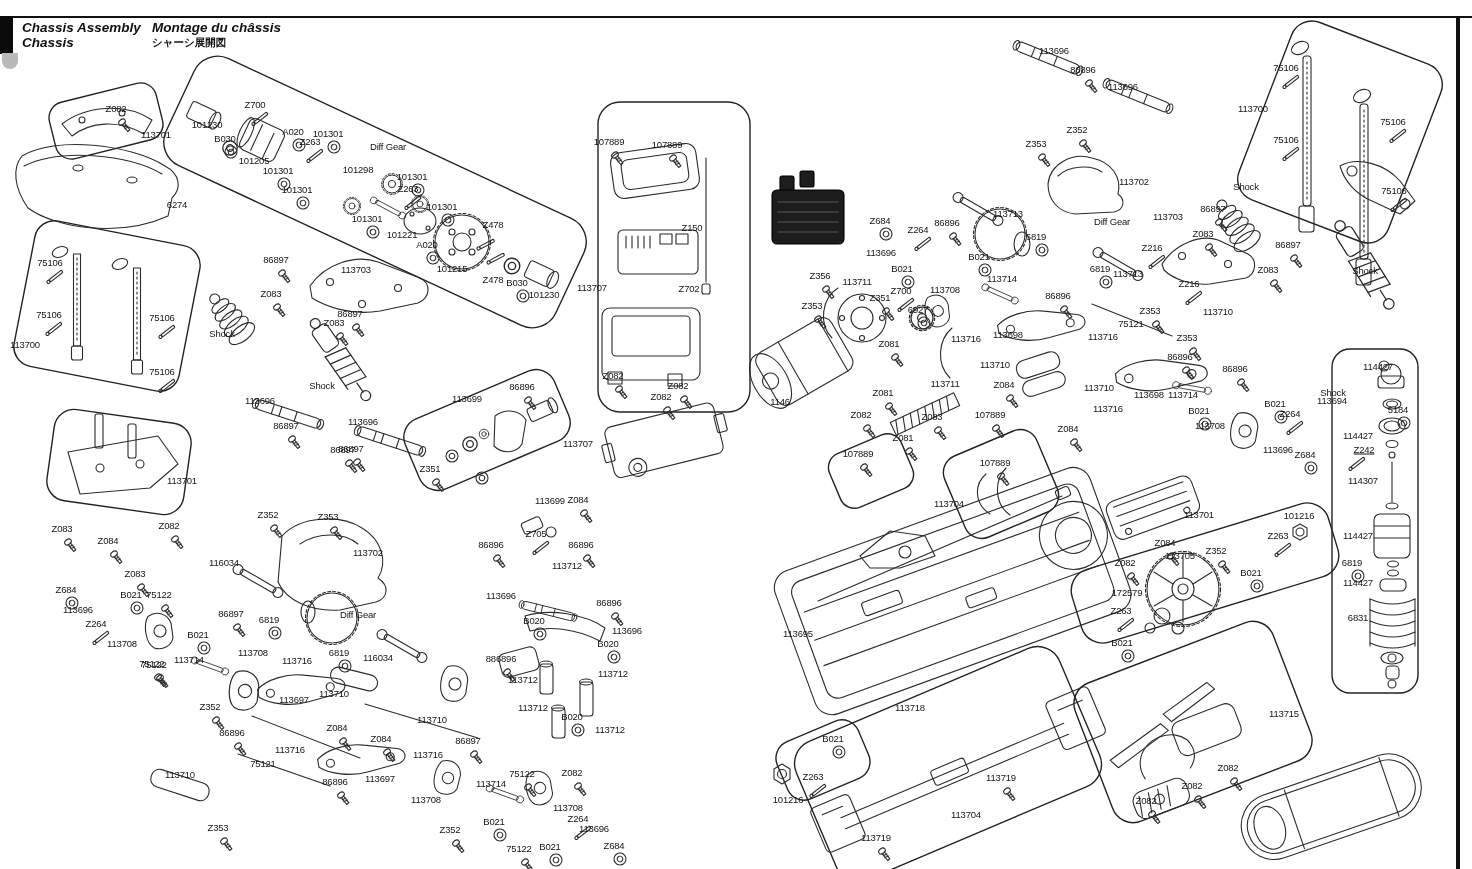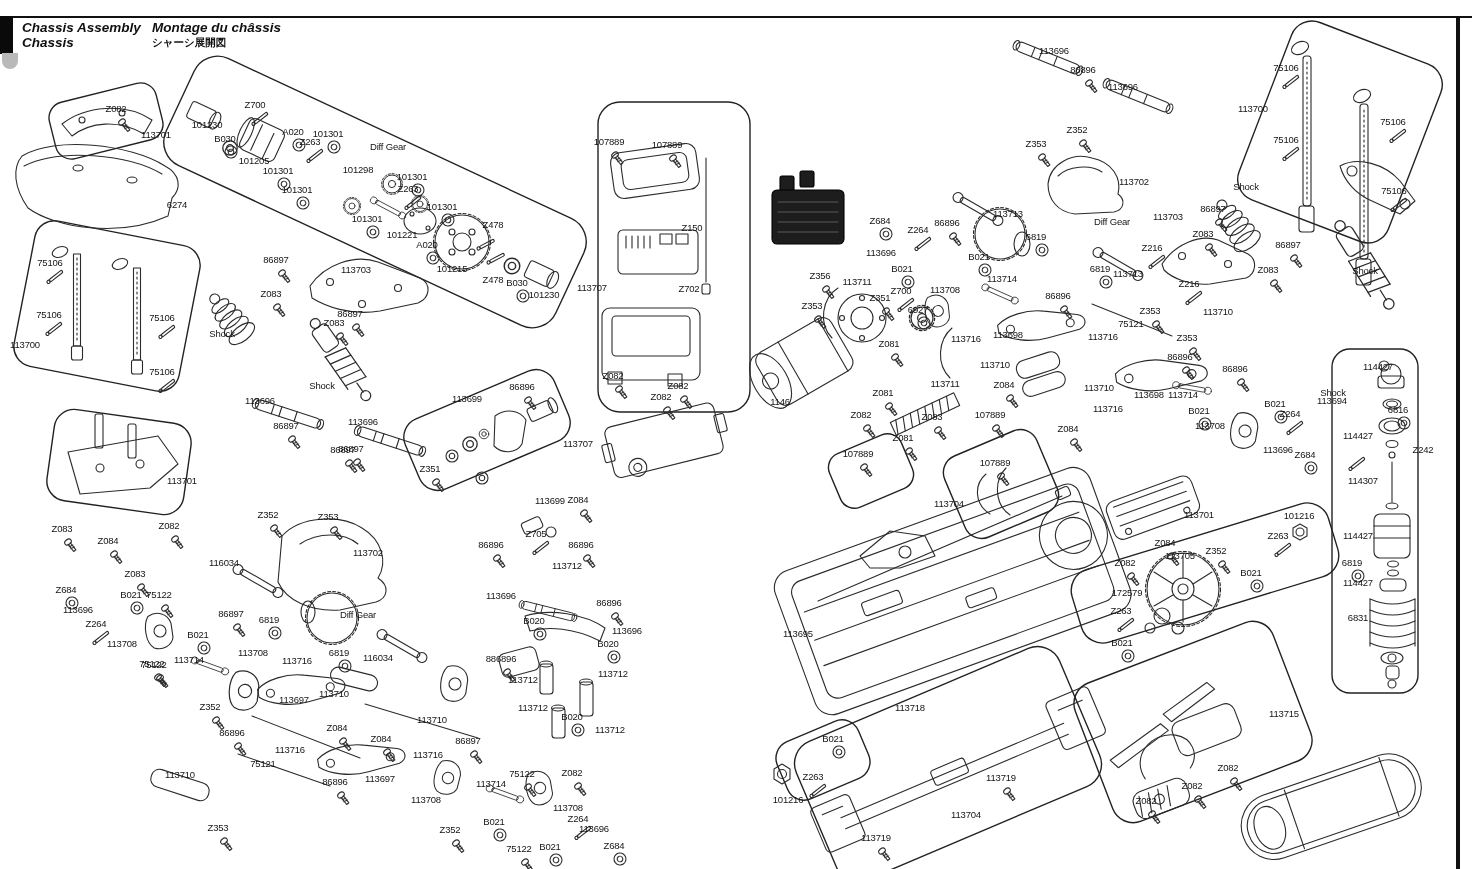--- a/index.html
+++ b/index.html
@@ -781,23 +781,23 @@
       <span class="lbl" style="left: 1246px; top: 170px;">Shock</span>
       <span class="lbl" style="left: 1213px; top: 192px;">86897</span>
       <span class="lbl" style="left: 1203px; top: 217px;">Z083</span>
       <span class="lbl" style="left: 1288px; top: 228px;">86897</span>
       <span class="lbl" style="left: 1268px; top: 253px;">Z083</span>
       <span class="lbl" style="left: 1189px; top: 267px;">Z216</span>
       <span class="lbl" style="left: 1365px; top: 254px;">Shock</span>
       <span class="lbl" style="left: 1378px; top: 350px;">114427</span>
       <span class="lbl" style="left: 1333px; top: 376px;">Shock</span>
       <span class="lbl" style="left: 1332px; top: 384px;">113694</span>
-      <span class="lbl" style="left: 1398px; top: 393px;">6816</span>
+      <span class="lbl" style="left: 1398px; top: 393px;">5184</span>
       <span class="lbl" style="left: 1358px; top: 419px;">114427</span>
-      <span class="lbl" style="left: 1423px; top: 433px;">Z242</span>
+      <span class="lbl" style="left: 1364px; top: 433px; text-decoration: underline;">Z242</span>
       <span class="lbl" style="left: 1363px; top: 464px;">114307</span>
       <span class="lbl" style="left: 1358px; top: 519px;">114427</span>
       <span class="lbl" style="left: 1352px; top: 546px;">6819</span>
       <span class="lbl" style="left: 1358px; top: 566px;">114427</span>
       <span class="lbl" style="left: 1358px; top: 601px;">6831</span>
       <span class="lbl" style="left: 949px; top: 487px;">113704</span>
       <span class="lbl" style="left: 798px; top: 617px;">113695</span>
       <span class="lbl" style="left: 1199px; top: 498px;">113701</span>
       <span class="lbl" style="left: 1299px; top: 499px;">101216</span>
       <span class="lbl" style="left: 1278px; top: 519px;">Z263</span>

